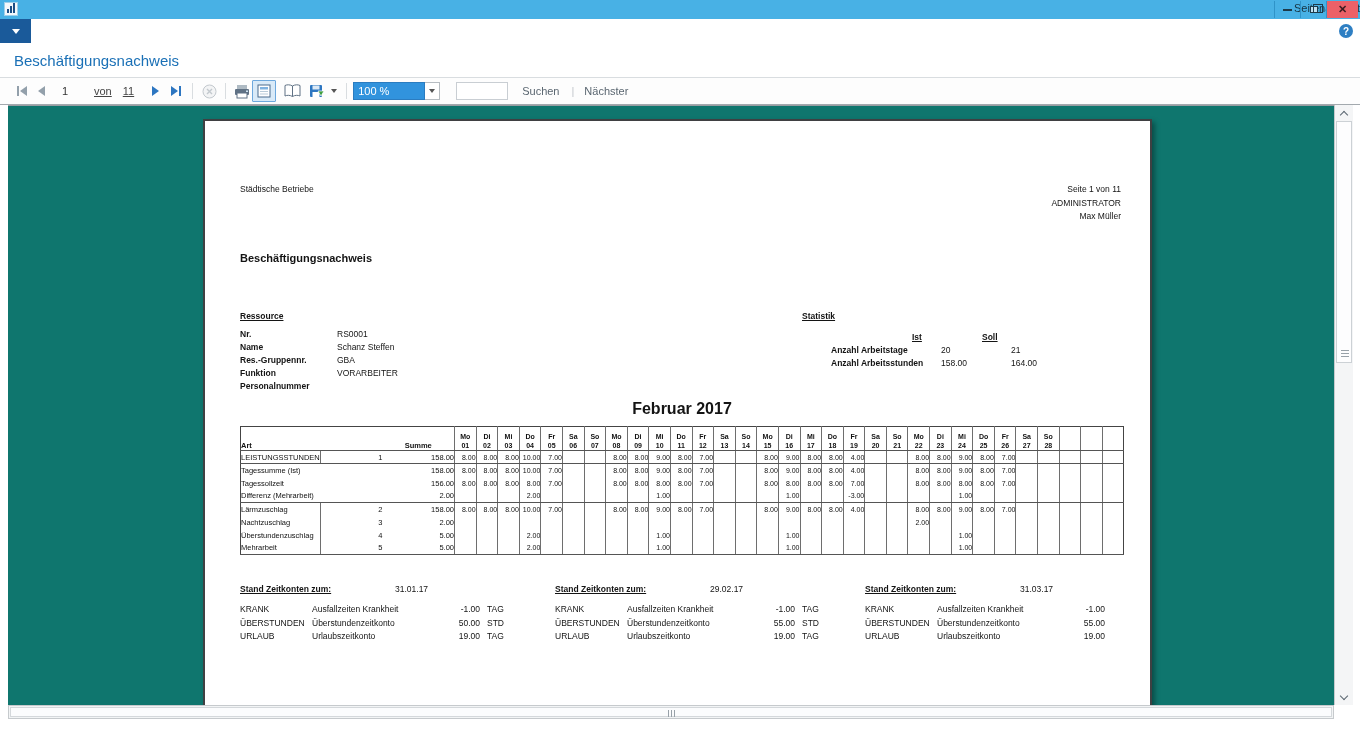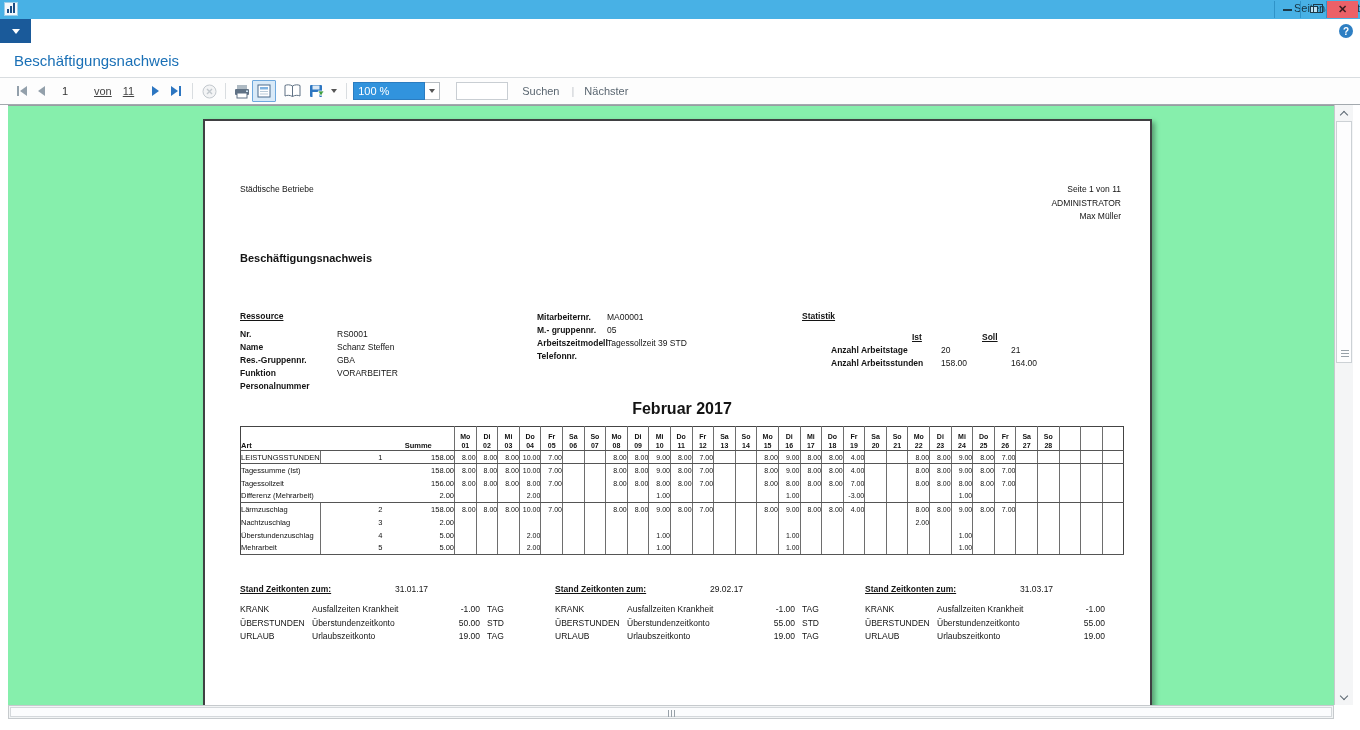--- a/index.html
+++ b/index.html
@@ -60,21 +60,21 @@
   .zoom-caret i, .save-caret i { width:0; height:0; border-left:3px solid transparent;
                 border-right:3px solid transparent; border-top:4px solid #555; display:block; }
   .search-input { width:52px; height:18px; border:1px solid #c9ced3; font-size:11px; padding:1px 3px;
                 margin-left:16px; }
   .tb-textbtn { font-size:11px; color:#5a6670; margin-left:14px; cursor:pointer; }
   .tb-pipe { color:#c3c8cc; font-size:11px; margin-left:12px; }
   .save-caret { margin-left:2px; cursor:pointer; }
 
   
   .viewport { position:absolute; left:8px; top:105px; width:1326px; height:600px;
-              background:#86efac; overflow:hidden; border-top:1px solid #989da2; }
+              background:#0f766e; overflow:hidden; border-top:1px solid #989da2; }
   .page { position:absolute; left:195px; top:13px; width:949px; height:760px; background:#fff;
           border:2px solid #3f4042; box-shadow:3px 3px 5px rgba(0,0,0,.35); }
 
   
   .rpt { font-size:8.5px; color:#141414; }
   .rpt-company { position:absolute; left:35px; top:63px; }
   .rpt-headright { position:absolute; right:29px; top:62px; text-align:right; line-height:13.5px; }
   .rpt-title { position:absolute; left:35px; top:131px; font-size:11px; font-weight:bold; }
   .sec { position:absolute; top:190px; }
   .sec-resource { left:35px; width:280px; }
@@ -288,38 +288,20 @@
             <div class="f-value">VORARBEITER</div>
           </div>
           <div class="f-row">
             <div class="f-label">Personalnummer</div>
             <div class="f-value"></div>
           </div>
         </div>
     </div>
 
     <div class="sec sec-employee">
-      <div id="employee-fields">
-          <div class="f-row">
-            <div class="f-label">Mitarbeiternr.</div>
-            <div class="f-value">MA00001</div>
-          </div>
-          <div class="f-row">
-            <div class="f-label">M.- gruppennr.</div>
-            <div class="f-value">05</div>
-          </div>
-          <div class="f-row">
-            <div class="f-label">Arbeitszeitmodell</div>
-            <div class="f-value">Tagessollzeit 39 STD</div>
-          </div>
-          <div class="f-row">
-            <div class="f-label">Telefonnr.</div>
-            <div class="f-value"></div>
-          </div>
-        </div>
     </div>
 
     <div class="sec sec-stats">
       <div class="sec-head">Statistik</div>
       <div class="stat-cols">
         <span class="s-label"></span>
         <span class="s-ist">Ist</span>
         <span class="s-soll">Soll</span>
       </div>
       <div id="stat-rows">

